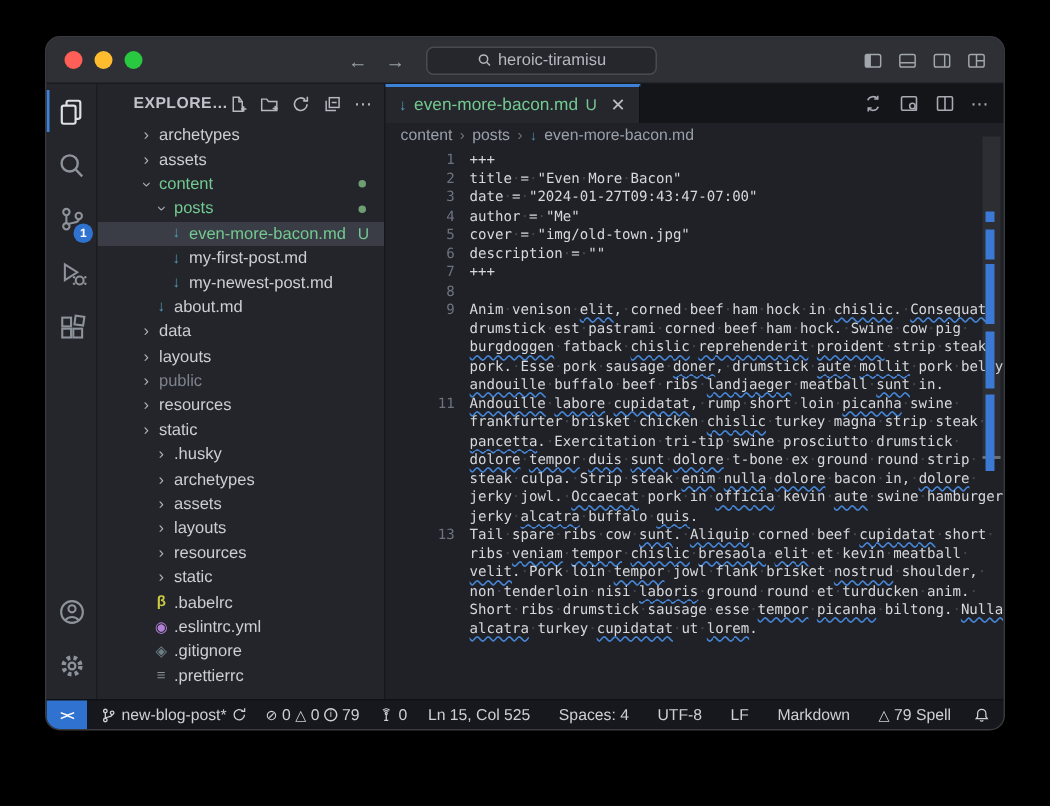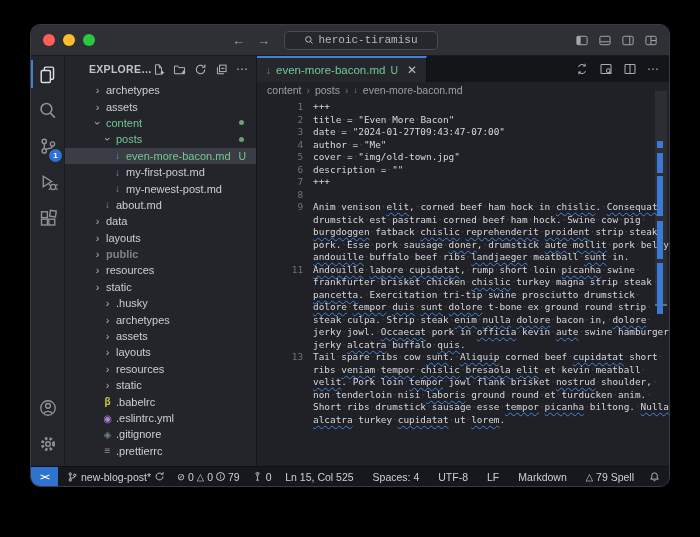--- a/index.html
+++ b/index.html
@@ -11,21 +11,21 @@
           overflow:hidden;display:flex;flex-direction:column;}
   
   .titlebar{flex:0 0 31px;background:#2e3036;display:flex;align-items:center;border-bottom:1px solid #1a1b1e;}
   .lights{display:flex;gap:8px;margin-left:12px;}
   .light{width:12px;height:12px;border-radius:50%;}
   .l-close{background:#ff5f57}.l-min{background:#febc2e}.l-zoom{background:#28c840}
   .navarrows{display:flex;gap:12px;color:#9aa0a8;font-size:13px;margin-right:14px;}
   .navarrows span{cursor:pointer}
   .tspacer{flex:1}
   .searchbox{width:154px;height:19px;background:#26272c;border:1px solid #4a4b50;border-radius:5px;
-             display:flex;align-items:center;justify-content:center;gap:4px;color:#b4b8bf;font-size:11px;font-family:Liberation Mono, monospace;}
+             display:flex;align-items:center;justify-content:center;gap:4px;color:#b4b8bf;font-size:11px;}
   .tb-icons{display:flex;gap:9px;margin-right:11px;color:#a2a6ad;}
   .tb-icons svg{display:block}
   
   .main{flex:1;display:flex;min-height:0;}
   .activitybar{flex:0 0 33px;background:#24262b;display:flex;flex-direction:column;align-items:center;position:relative;}
   .ab-item{width:33px;height:36px;display:flex;align-items:center;justify-content:center;color:#8e939b;position:relative;cursor:pointer;}
   .ab-item.active{color:#dde0e5;}
   .ab-item.active::before{content:"";position:absolute;left:0;top:4px;bottom:4px;width:2px;background:#3d82d8;}
   .ab-badge{position:absolute;right:2px;bottom:2px;width:13px;height:13px;border-radius:50%;background:#2f72cf;
             color:#fff;font-size:8px;display:flex;align-items:center;justify-content:center;font-weight:700;}
@@ -38,21 +38,21 @@
   .shead-icons svg{display:block;cursor:pointer}
   .more-glyph{font-size:12px;line-height:8px;cursor:pointer}
   .tree{flex:1;overflow:hidden;}
   .trow{height:16.4px;display:flex;align-items:center;font-size:11px;color:#ccced4;cursor:pointer;white-space:nowrap;}
   .trow.sel{background:#3a3d45;}
   .chev{width:13px;flex:0 0 13px;font-size:11px;color:#aeb2b8;display:inline-flex;justify-content:center;}
   .chev.exp{transform:rotate(90deg);}
   .ficon{width:13px;flex:0 0 13px;font-size:10px;display:inline-flex;justify-content:center;}
   .tlabel{margin-left:2px;}
   .green{color:#73c991;}
-  .dim{color:#7d828c;font-weight:bold;}
+  .dim{color:#7d828c;}
   .gitbadge{margin-left:auto;margin-right:10px;color:#73c991;font-size:10.5px;}
   .gdot{margin-left:auto;margin-right:12px;width:5px;height:5px;border-radius:50%;background:#6f9e72;}
   
   .editorcol{flex:1;display:flex;flex-direction:column;background:#1f2126;position:relative;min-width:0;border-left:1px solid #17181b;}
   .tabbar{flex:0 0 26px;background:#141519;display:flex;align-items:stretch;}
   .tab{display:flex;align-items:center;gap:5px;padding:0 9px;background:#25272d;
        border-top:2px solid #3d82d8;border-right:1px solid #0e0f12;cursor:pointer;}
   .mdicon{color:#519aba;font-weight:700;}
   .tab .mdicon{font-size:10px;}
   .tabname{font-size:11.5px;color:#73c991;}

